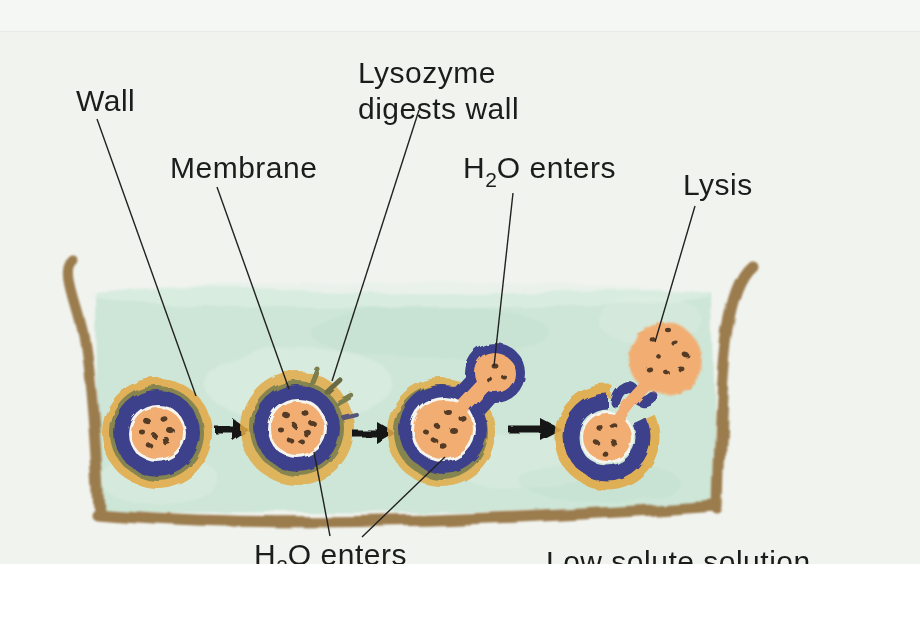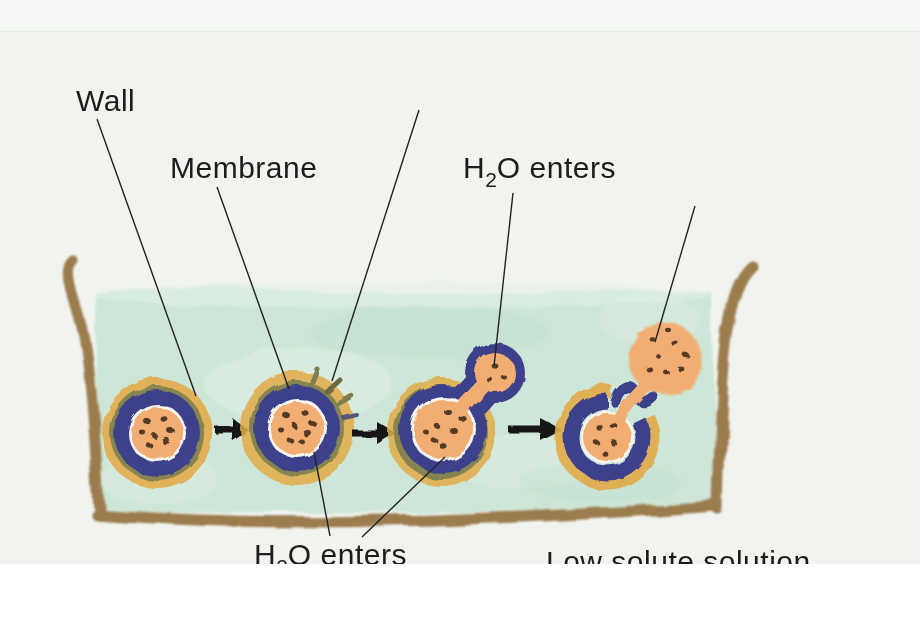--- a/index.html
+++ b/index.html
@@ -168,24 +168,29 @@
       <line x1="695" y1="206" x2="655" y2="342"></line>
       <line x1="330" y1="536" x2="314" y2="452"></line>
       <line x1="362" y1="537" x2="445" y2="457"></line>
     </g>
   </svg>
 
   <div class="label" style="left:76px; top:83px">Wall</div>
 
   <div class="label" style="left:170px; top:150px">Membrane</div>
 
+  <div class="label" style="left:358px; top:55px">
+    <div>Lysozyme</div>
+    <div>digests wall</div>
+  </div>
 
   <div class="label" style="left:463px; top:150px">
     <span>H</span><span class="sub">2</span><span>O enters</span>
   </div>
 
+  <div class="label" style="left:683px; top:167px">Lysis</div>
 
   <div class="label" style="left:254px; top:537px">
     <span>H</span><span class="sub">2</span><span>O enters</span>
   </div>
 
   <div class="label" style="left:546px; top:544px">Low solute solution</div>
 </div>
 
 </body></html>

